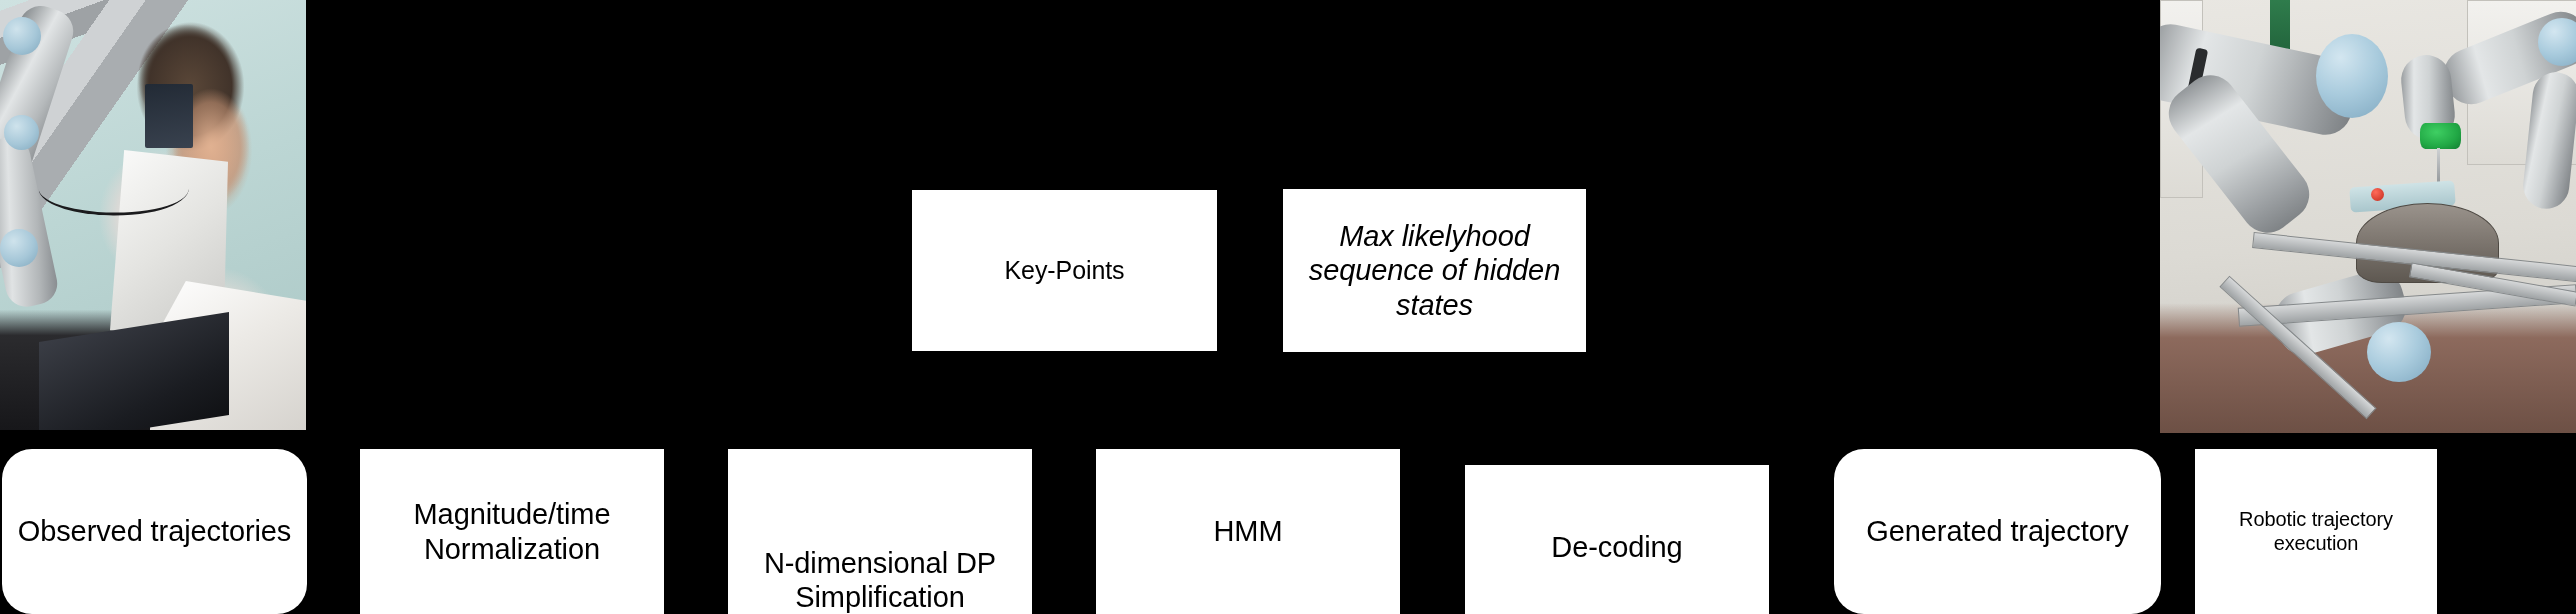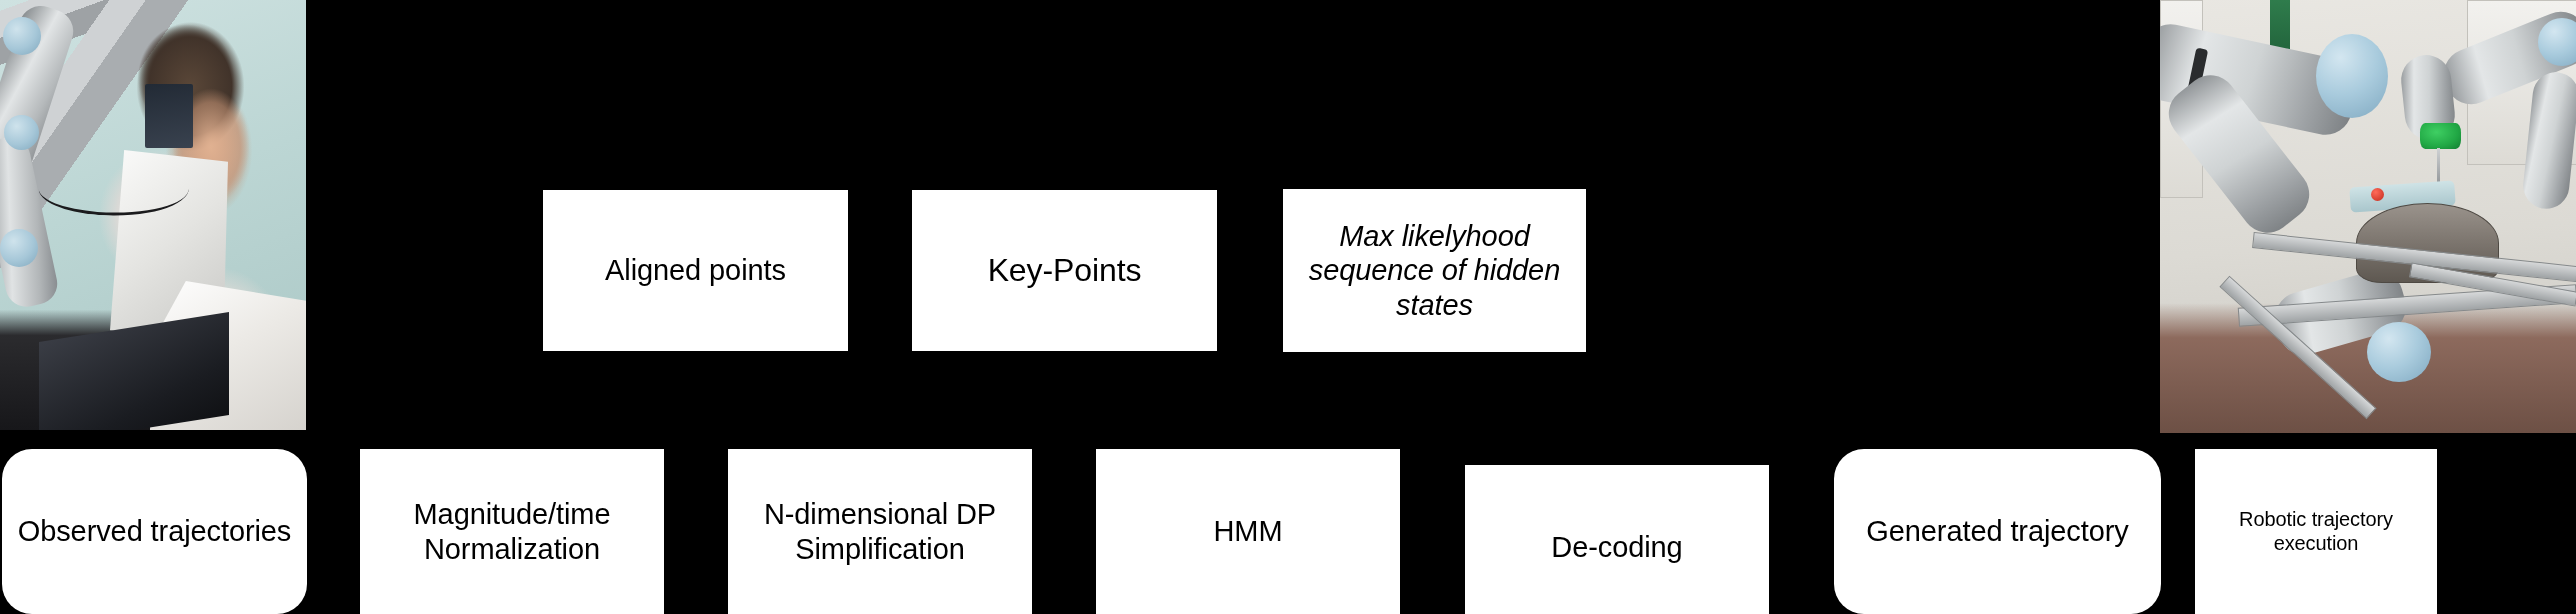--- a/index.html
+++ b/index.html
@@ -206,41 +206,38 @@
     <div class="drill"></div>
     <div class="teach-pendant"></div>
     <div class="estop"></div>
     <div class="jig-disc"></div>
     <div class="frame-bar" style="left:92px;top:249px;width:324px;height:14.4px;transform:rotate(6deg);"></div>
     <div class="frame-bar" style="left:78px;top:296px;width:337px;height:17px;transform:rotate(-4deg);"></div>
     <div class="frame-bar" style="left:39px;top:340px;width:196px;height:13px;transform:rotate(42deg);"></div>
     <div class="frame-bar" style="left:249px;top:277px;width:167px;height:13px;transform:rotate(10deg);"></div>
   </div>
 
-  <div class="node" style="left:543px;top:190px;width:305px;height:161px;font-size:29px;">
-    <span class="label">Aligned points</span>
-  </div>
-
-  <div class="node" style="left:912px;top:190px;width:305px;height:161px;font-size:32px;">
+
+  <div class="node" style="left:912px;top:190px;width:305px;height:161px;font-size:25px;">
     <span class="label">Key-Points</span>
   </div>
 
   <div class="node" style="left:1283px;top:189px;width:303px;height:163px;font-size:29px;font-style:italic;">
     <span class="label">Max likelyhood sequence of hidden states</span>
   </div>
 
   <div class="node rounded" style="left:2px;top:449px;width:305px;height:165px;font-size:29px;">
     <span class="label">Observed trajectories</span>
   </div>
 
   <div class="node" style="left:360px;top:449px;width:304px;height:165px;font-size:29px;justify-content:center;">
     <span class="label">Magnitude/time Normalization</span>
   </div>
 
-  <div class="node" style="left:728px;top:449px;width:304px;height:165px;font-size:29px;">
+  <div class="node" style="left:728px;top:449px;width:304px;height:165px;font-size:29px;align-items:flex-end;">
     <span class="label">N-dimensional DP Simplification</span>
   </div>
 
   <div class="node" style="left:1096px;top:449px;width:304px;height:165px;font-size:29px;">
     <span class="label">HMM</span>
   </div>
 
   <div class="node" style="left:1465px;top:449px;width:304px;height:165px;font-size:29px;margin-top:16px;">
     <span class="label">De-coding</span>
   </div>

